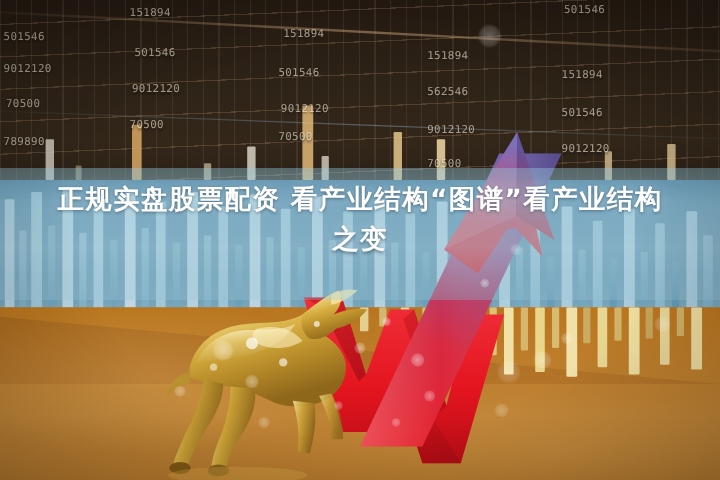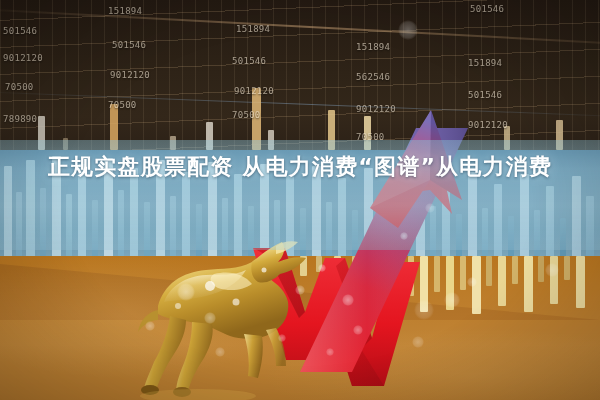--- a/index.html
+++ b/index.html
@@ -353,17 +353,18 @@
       <div class="bokeh" style="left: 412px; top: 336px; width: 12px; height: 12px; background: radial-gradient(circle, rgba(255, 255, 255, 0.28) 0%, rgba(255, 255, 255, 0.14) 55%, rgba(255, 255, 255, 0) 72%);"></div>
       <div class="bokeh" style="left: 215px; top: 347px; width: 10px; height: 10px; background: radial-gradient(circle, rgba(255, 255, 255, 0.3) 0%, rgba(255, 255, 255, 0.15) 55%, rgba(255, 255, 255, 0) 72%);"></div>
       <div class="bokeh" style="left: 545px; top: 263px; width: 14px; height: 14px; background: radial-gradient(circle, rgba(255, 255, 255, 0.3) 0%, rgba(255, 255, 255, 0.15) 55%, rgba(255, 255, 255, 0) 72%);"></div>
       <div class="bokeh" style="left: 414px; top: 300px; width: 20px; height: 20px; background: radial-gradient(circle, rgba(255, 255, 255, 0.22) 0%, rgba(255, 255, 255, 0.11) 55%, rgba(255, 255, 255, 0) 72%);"></div>
       <div class="bokeh" style="left: 278px; top: 334px; width: 8px; height: 8px; background: radial-gradient(circle, rgba(255, 255, 255, 0.4) 0%, rgba(255, 255, 255, 0.2) 55%, rgba(255, 255, 255, 0) 72%);"></div>
     </div>
 
   <div id="overlay-band"></div>
 
   <div id="title-block">
-    <div class="tline">正规实盘股票配资 从电力消费“图谱”从电力消费</div>
+    <div class="tline">正规实盘股票配资 看产业结构“图谱”看产业结构</div>
+    <div class="tline">之变</div>
   </div>
 
   <div id="vignette"></div>
 </div>
 
 </body></html>

